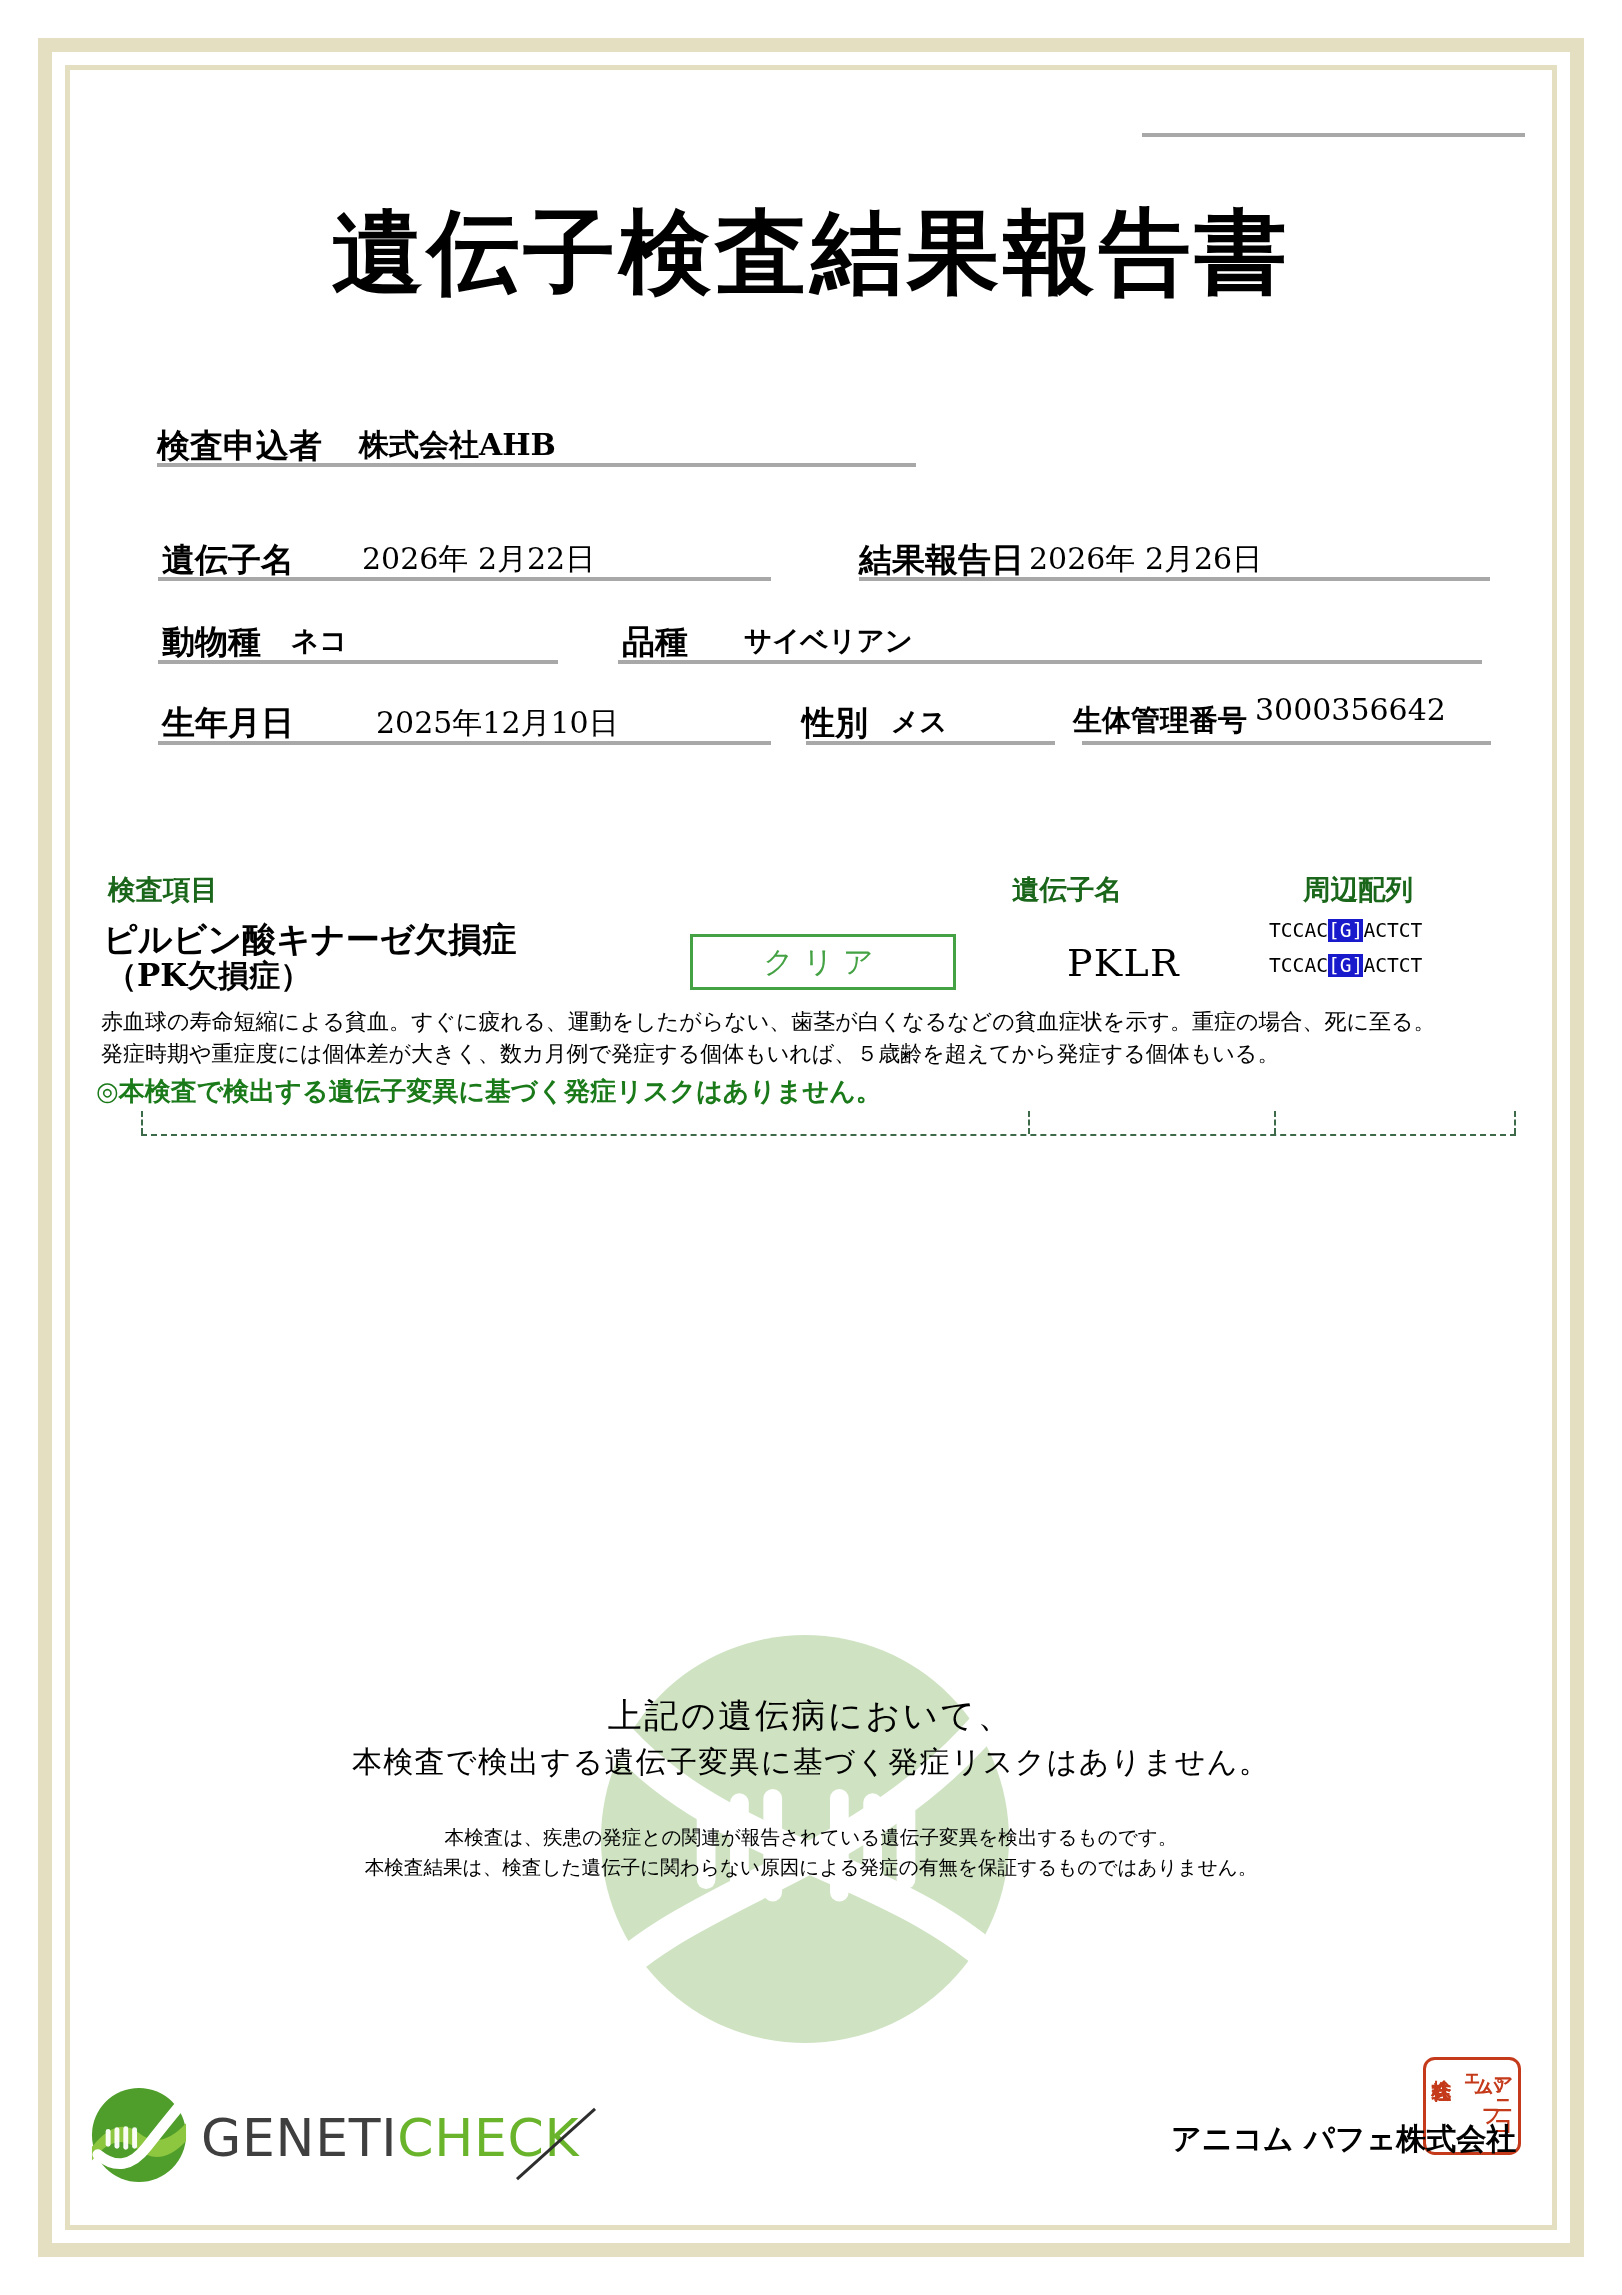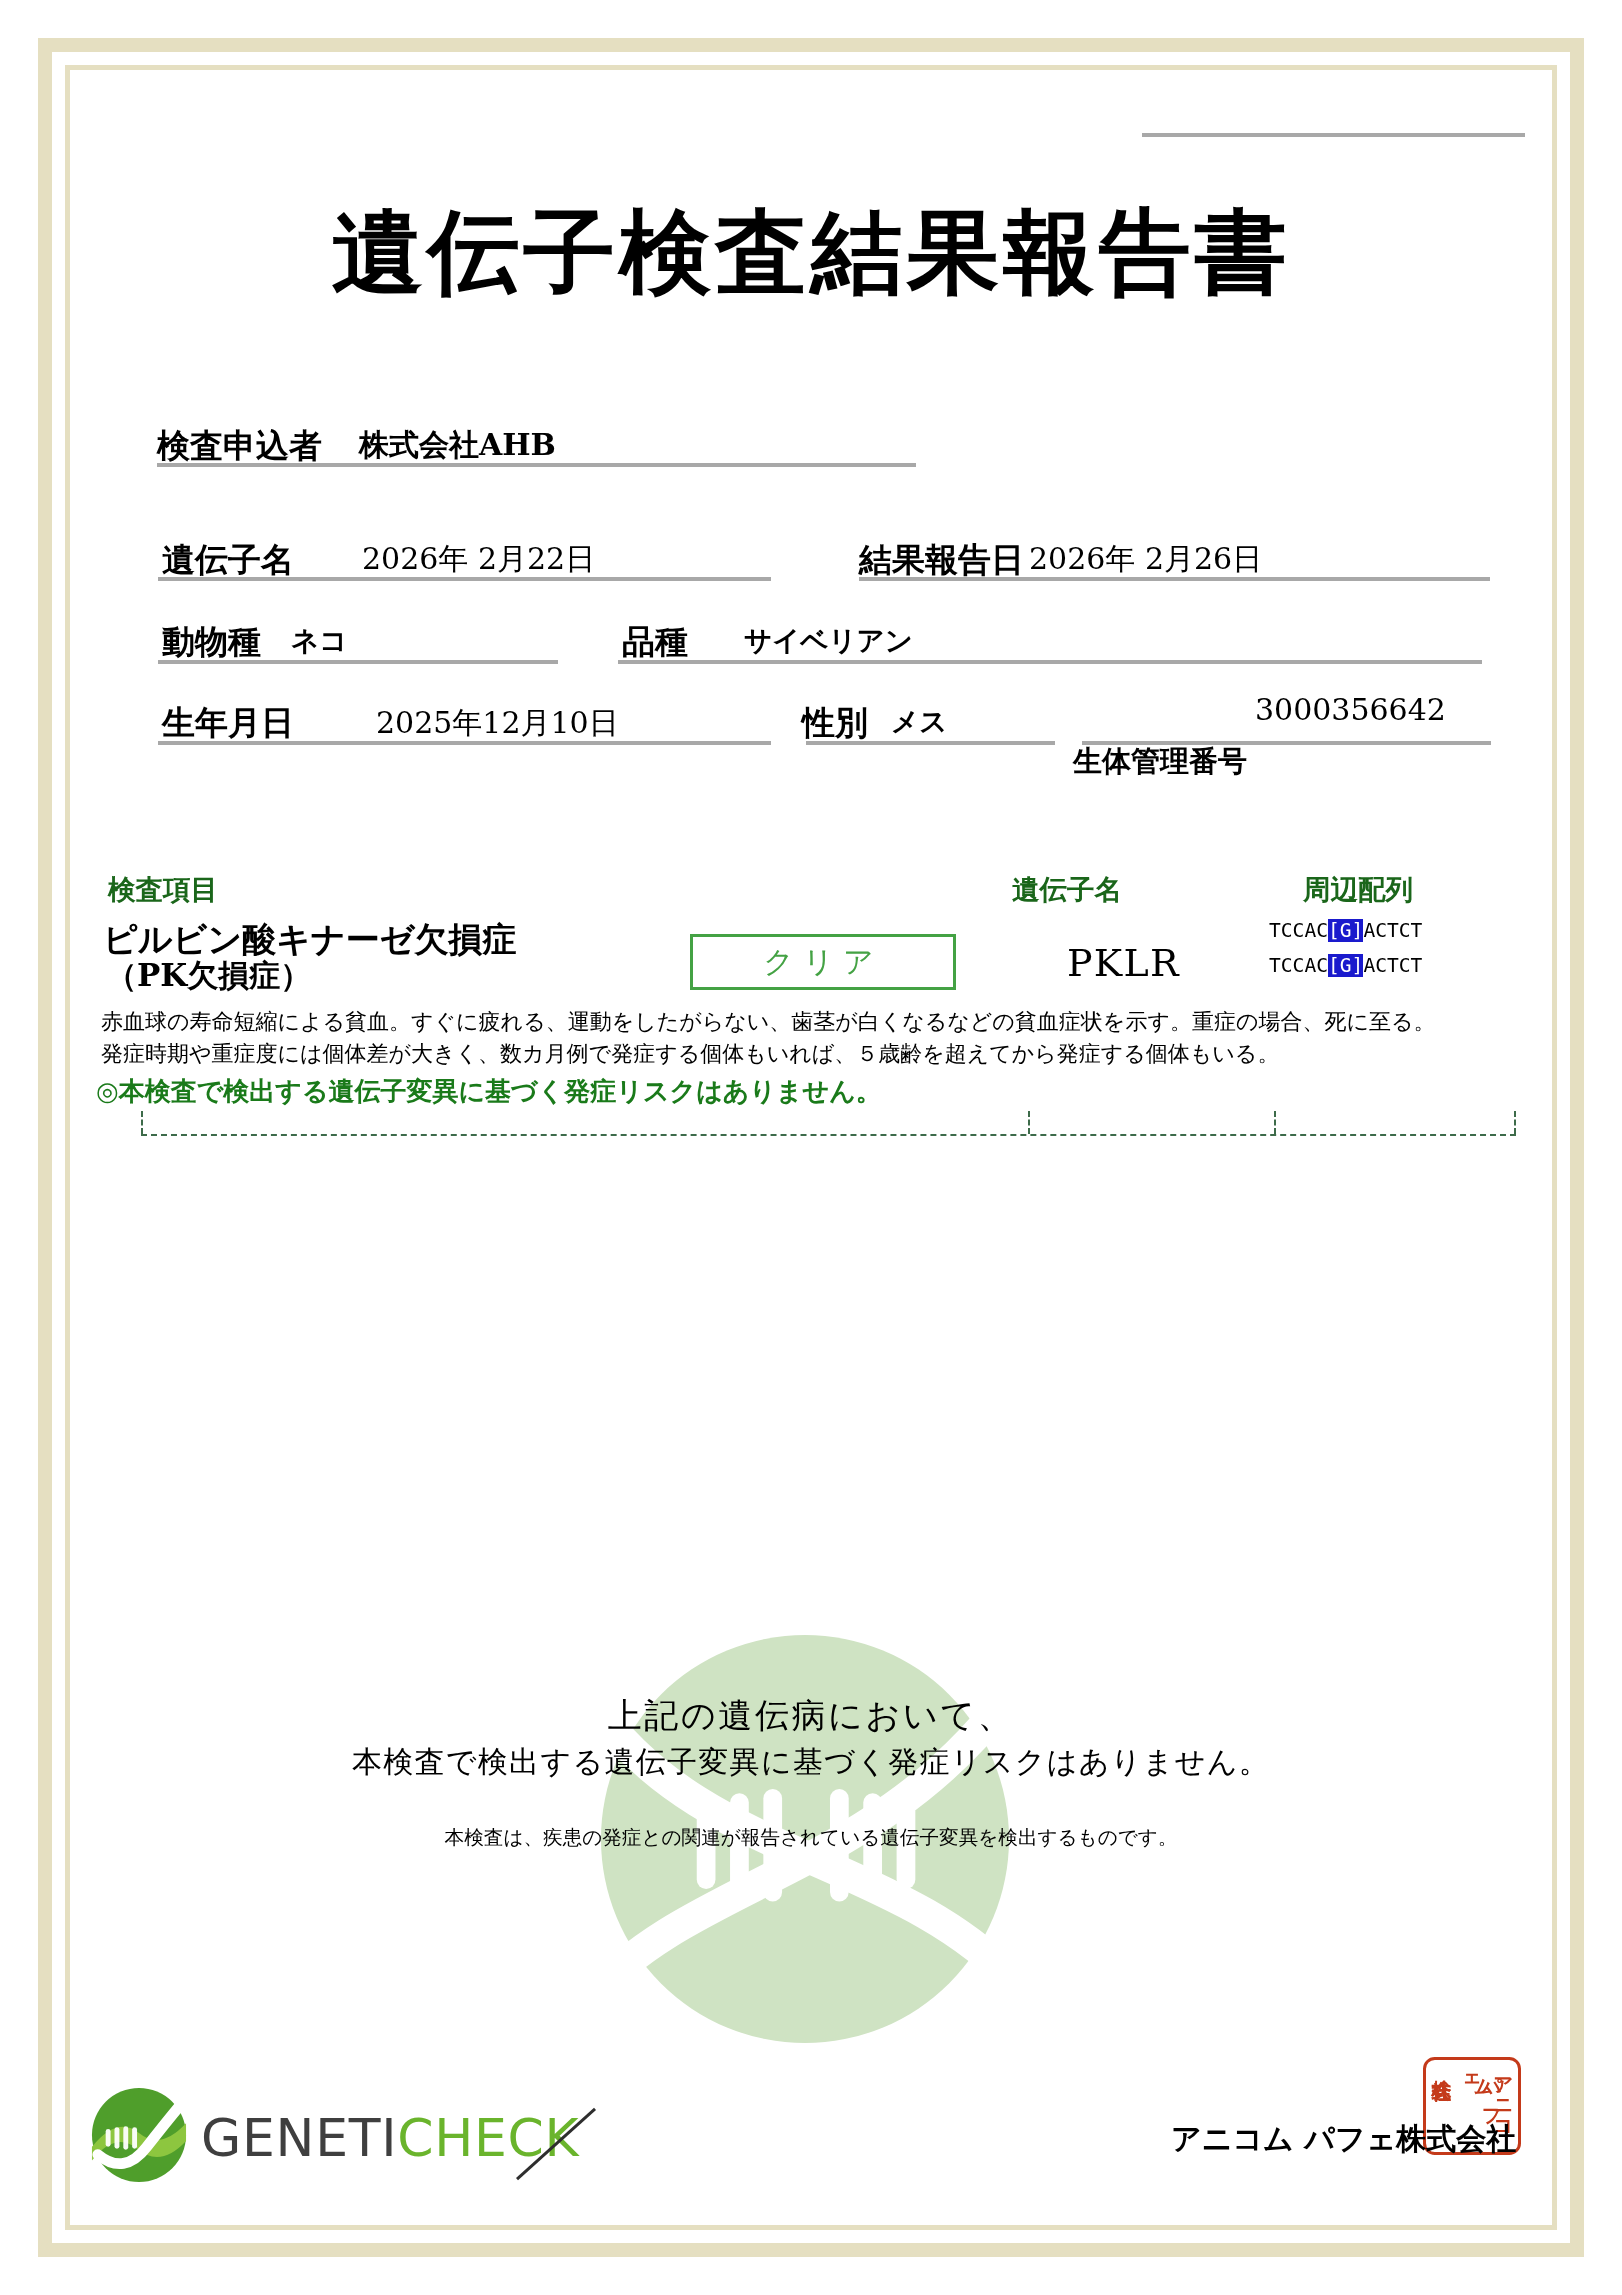--- a/index.html
+++ b/index.html
@@ -110,21 +110,21 @@
   <div class="abs uline z1" style="left:618px;top:660px;width:864px;"></div>
 
   <div class="abs flabel z1" style="left:162px;top:701px;">生年月日</div>
   <div class="abs fvalue z1" style="left:376px;top:703px;">2025年12月10日</div>
   <div class="abs uline z1" style="left:158px;top:741px;width:613px;"></div>
 
   <div class="abs flabel z1" style="left:802px;top:701px;">性別</div>
   <div class="abs fvalue kana z1" style="left:891px;top:704px;">メス</div>
   <div class="abs uline z1" style="left:806px;top:741px;width:249px;"></div>
 
-  <div class="abs flabel z1" style="left:1073px;top:701px;font-size:29px;margin-top:41px;">生体管理番号</div>
+  <div class="abs flabel z1" style="left:1073px;top:701px;font-size:29px;">生体管理番号</div>
   <div class="abs fvalue z1" style="left:1255px;top:692px;">3000356642</div>
   <div class="abs uline z1" style="left:1082px;top:741px;width:409px;"></div>
 
   <div class="abs glabel z1" style="left:108px;top:872px;">検査項目</div>
   <div class="abs glabel z1" style="left:1012px;top:872px;">遺伝子名</div>
   <div class="abs glabel z1" style="left:1303px;top:872px;">周辺配列</div>
 
   <div class="abs disease z1" style="left:103px;top:917px;">ピルビン酸キナーゼ欠損症</div>
   <div class="abs disease2 z1" style="left:106px;top:955px;">（PK欠損症）</div>
 
@@ -148,20 +148,21 @@
   <div class="abs dash-row z1">
     <div class="dash-v" style="left:0;"></div>
     <div class="dash-v" style="left:887px;"></div>
     <div class="dash-v" style="left:1133px;"></div>
     <div class="dash-v" style="right:0;"></div>
   </div>
 
   <div class="abs sum2 z1">本検査で検出する遺伝子変異に基づく発症リスクはありません。</div>
   <div class="abs sum1 z1">上記の遺伝病において、</div>
   <div class="abs disc z1" style="top:1818px;">本検査は、疾患の発症との関連が報告されている遺伝子変異を検出するものです。</div>
+  <div class="abs disc z1" style="top:1848px;">本検査結果は、検査した遺伝子に関わらない原因による発症の有無を保証するものではありません。</div>
 
   <svg class="abs z1" style="left:90px;top:2086px;width:98px;height:98px;" viewBox="0 0 100 100" xmlns="http://www.w3.org/2000/svg">
     <circle cx="50" cy="50" r="48" fill="#4f9e2b"></circle>
     <path d="M2,62 Q28,30 50,48 Q72,66 98,38 L98,56 Q72,84 48,64 Q26,46 2,76 Z" fill="#8dc63f"></path>
     <g fill="#ffffff" opacity="0.95">
       <rect x="16" y="44" width="5" height="18" rx="2.5"></rect>
       <rect x="25" y="42" width="5" height="22" rx="2.5"></rect>
       <rect x="34" y="41" width="5" height="24" rx="2.5"></rect>
       <rect x="43" y="42" width="5" height="22" rx="2.5"></rect>
     </g>

